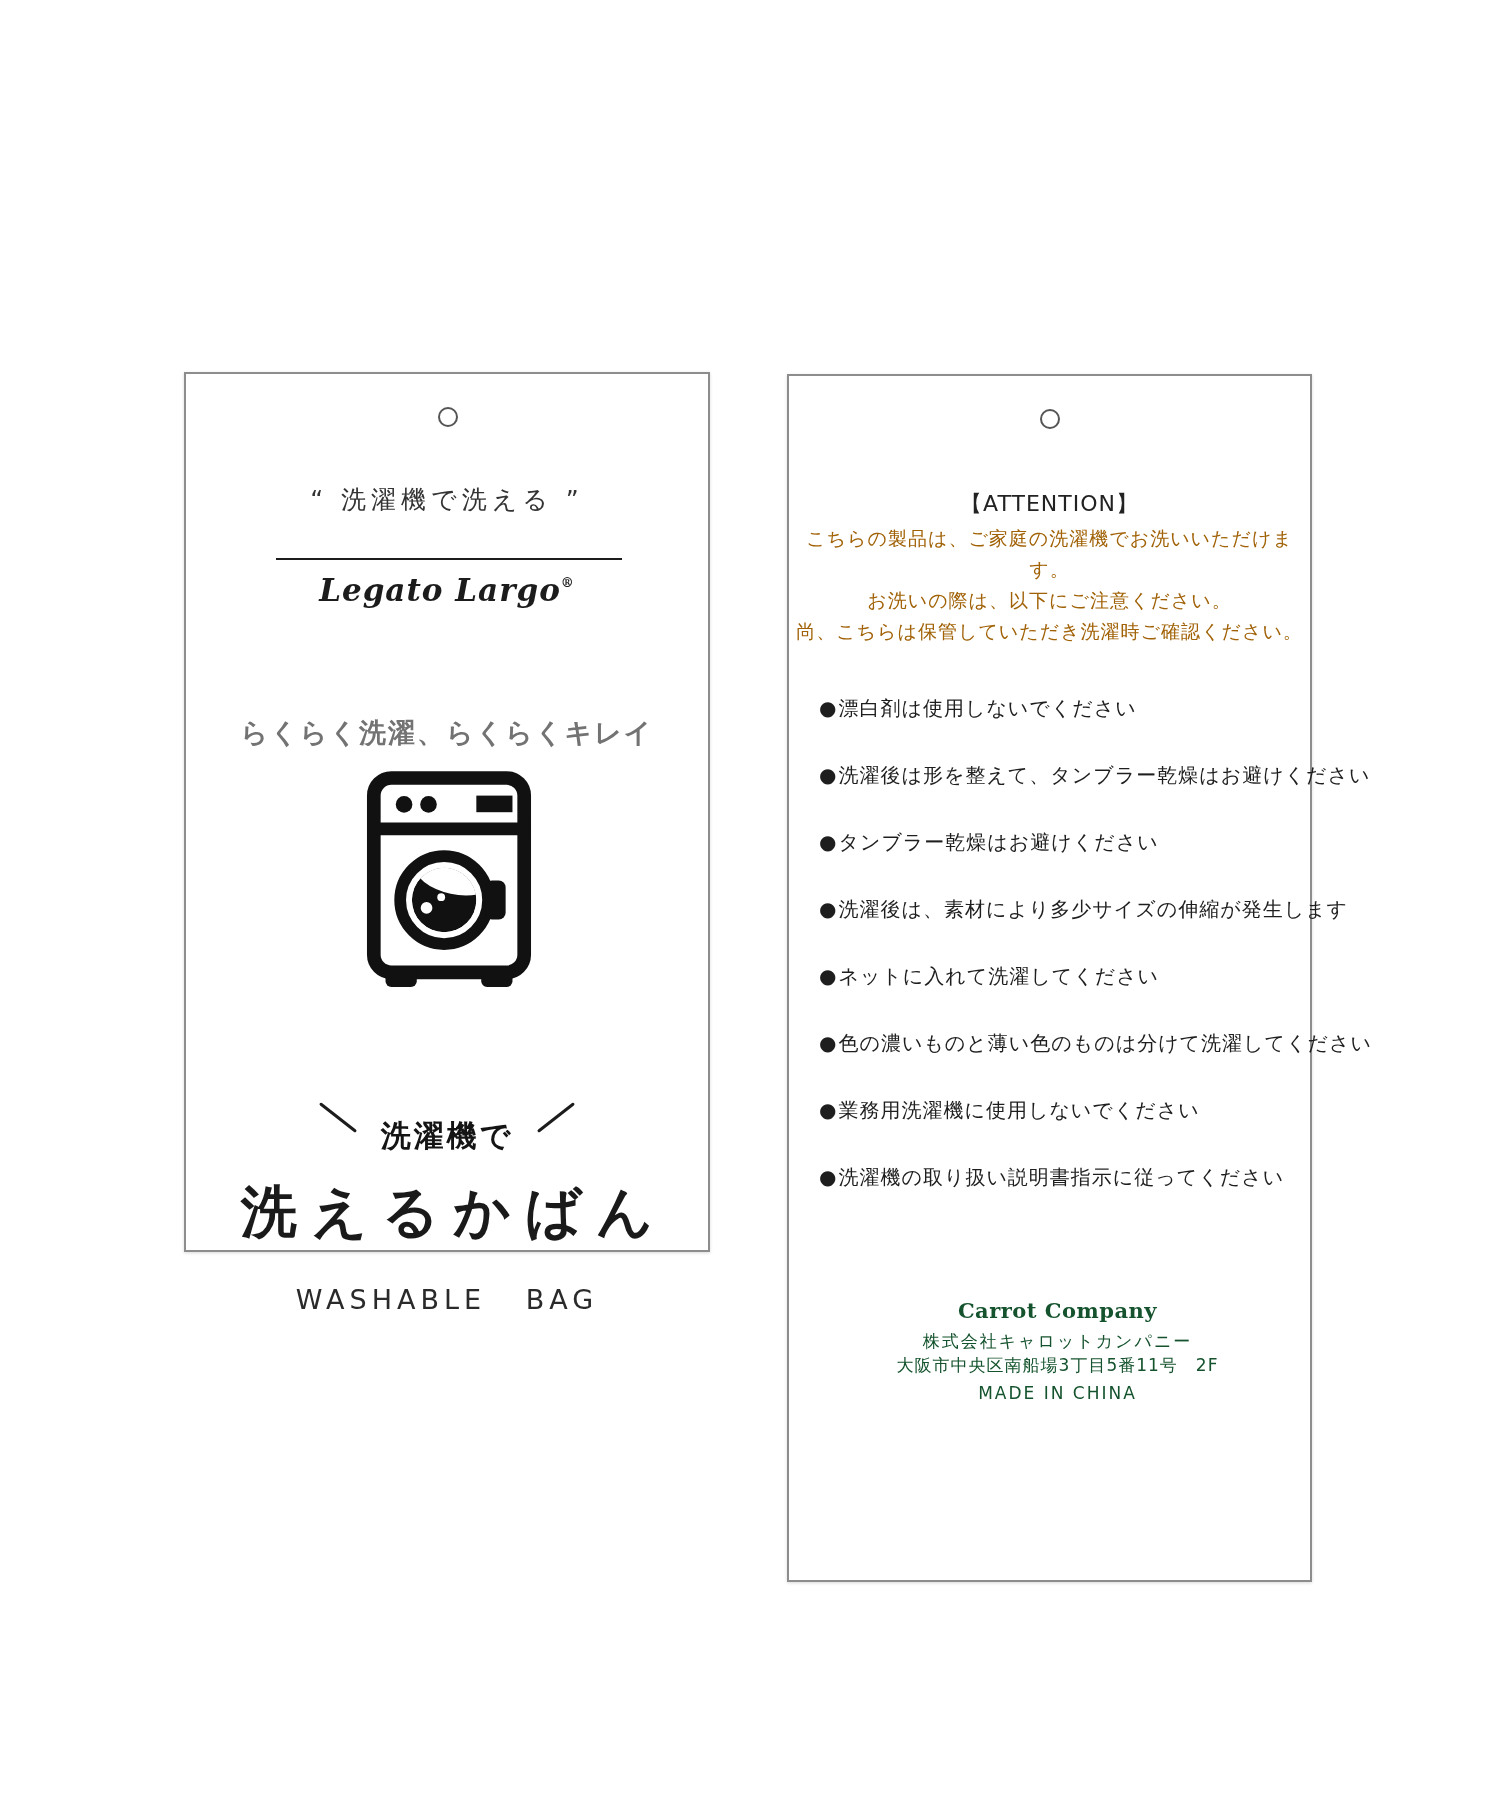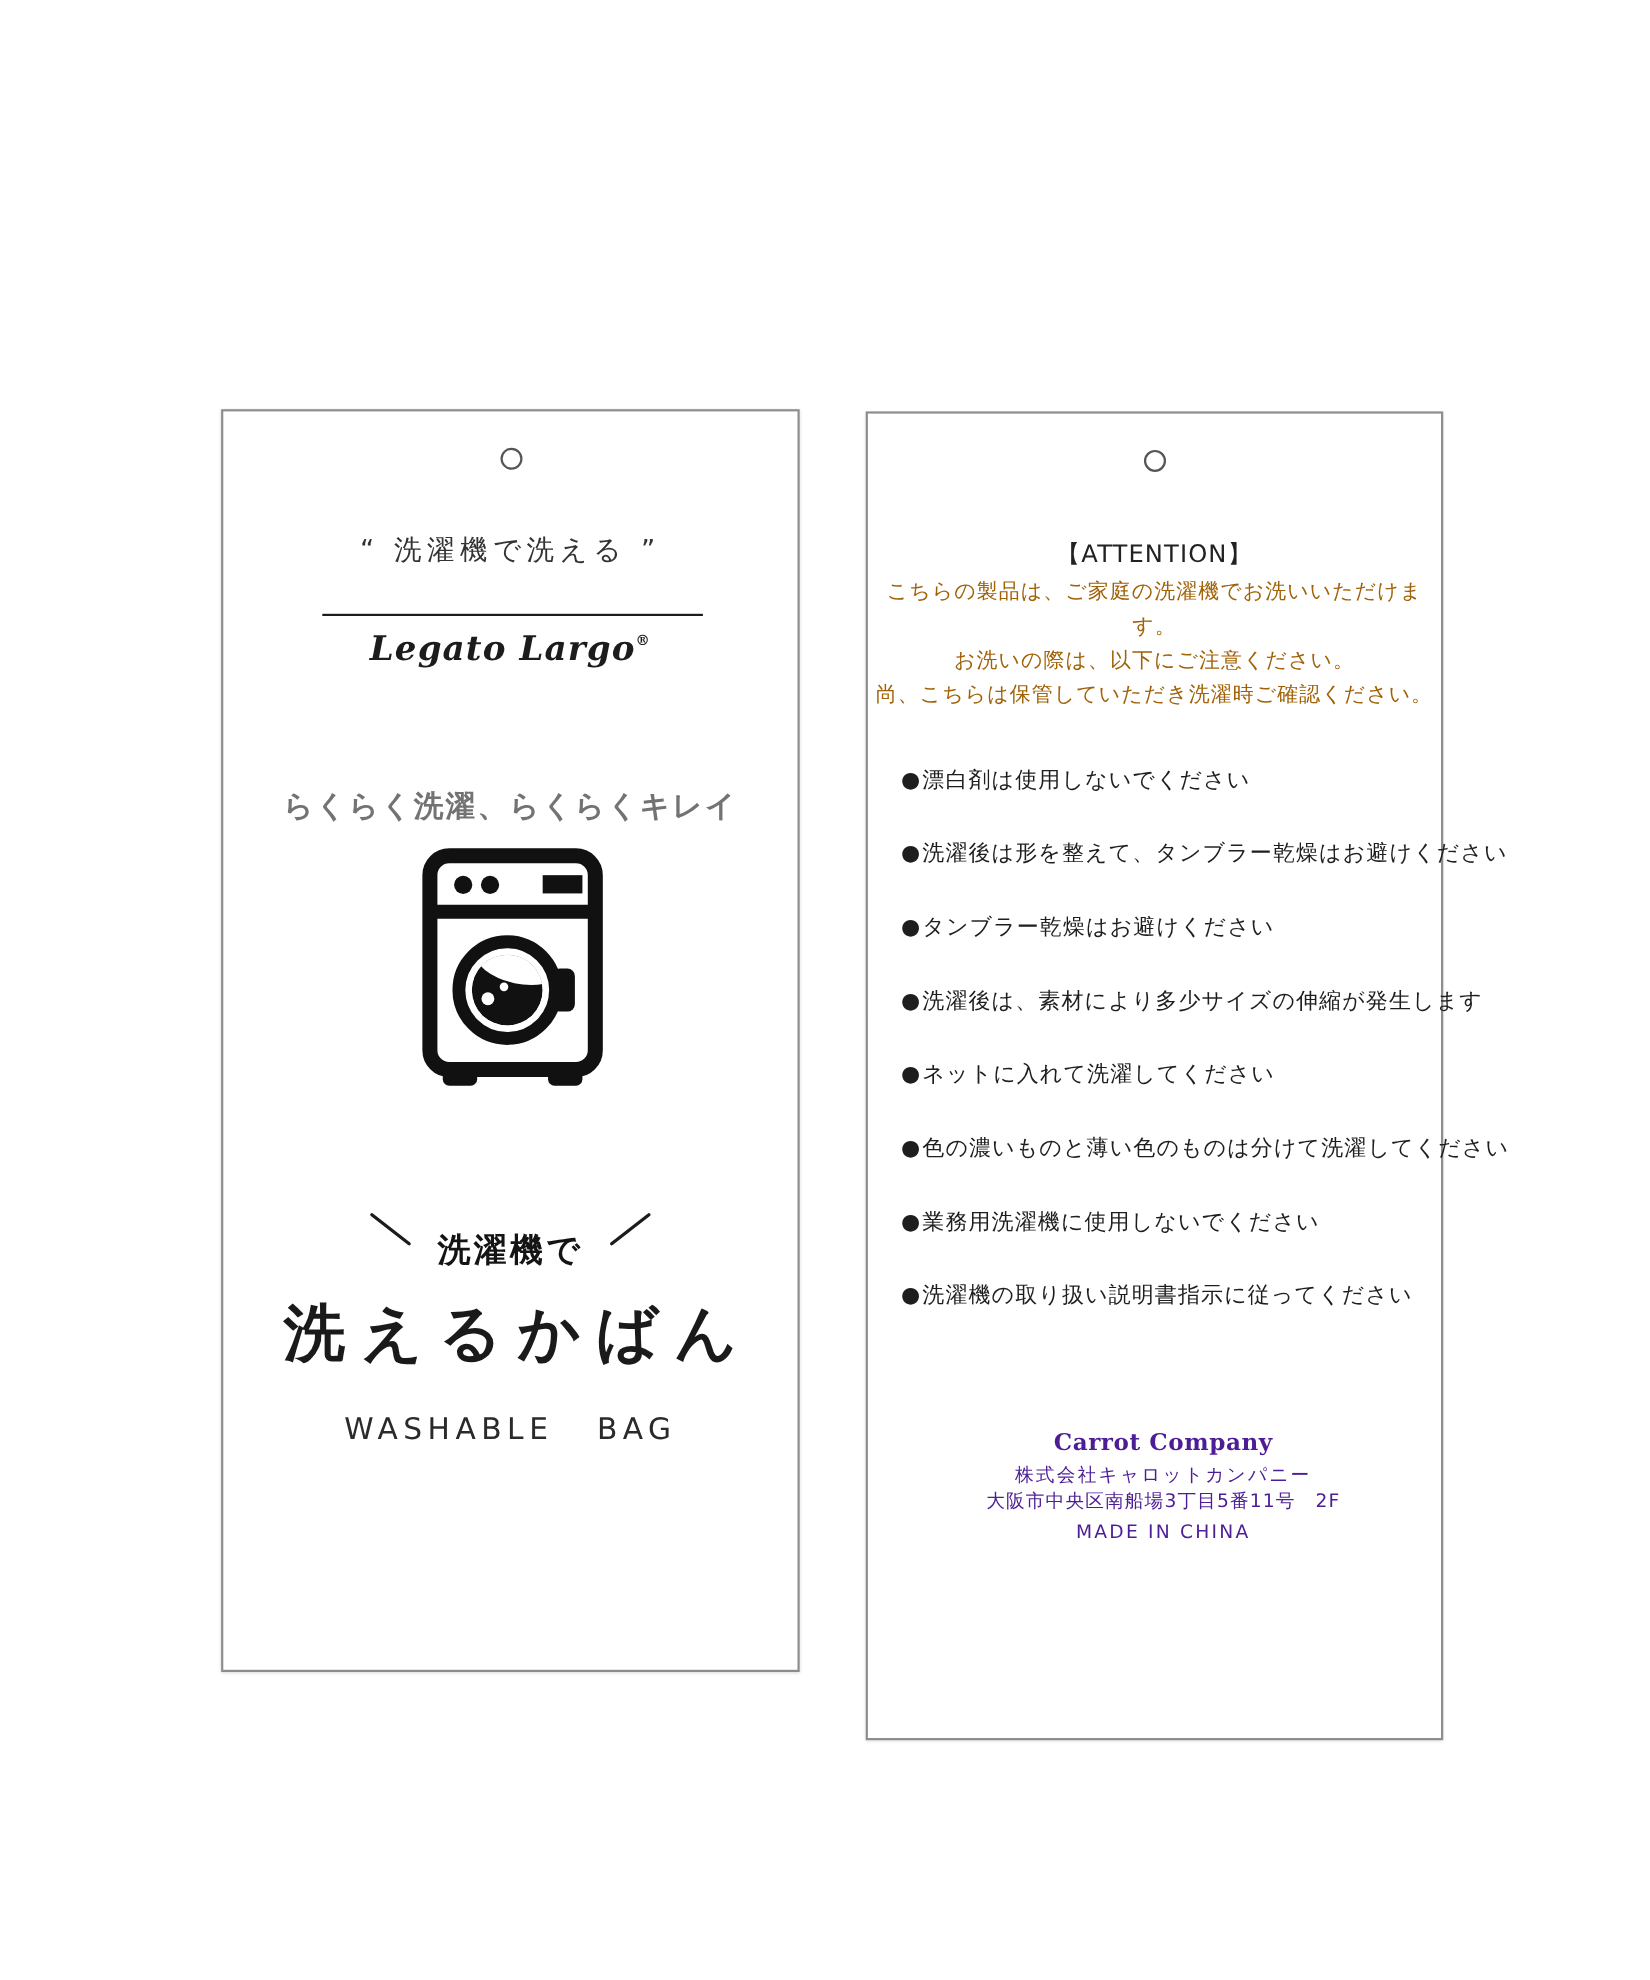--- a/index.html
+++ b/index.html
@@ -17,21 +17,21 @@
     height: 1800px;
     background: #ffffff;
   }
   .tag {
     position: absolute;
     background: #ffffff;
     border: 2px solid #8d8d8d;
     box-shadow: 0 1px 3px rgba(0,0,0,0.15);
     box-sizing: border-box;
   }
-  .tag-front { left: 201px; top: 372px; width: 526px; height: 1148px; }
+  .tag-front { left: 184px; top: 372px; width: 526px; height: 880px; }
   .tag-back  { left: 787px; top: 374px; width: 525px; height: 1208px; }
 
   .hole {
     position: absolute;
     width: 20px; height: 20px;
     border: 2px solid #555;
     border-radius: 50%;
     background: #ffffff;
     box-sizing: border-box;
   }
@@ -136,21 +136,21 @@
     margin-bottom: 42px;
     color: #1e1e1e;
     letter-spacing: 1px;
     white-space: nowrap;
   }
   .bullet-dot { margin-right: 1px; }
   .back-footer {
     position: absolute;
     left: 0; right: 0; top: 922px;
     text-align: center;
-    color: #4c1d95;
+    color: #14532d;
     padding-left: 16px;
   }
   .company-en {
     font-family: "DejaVu Serif", serif;
     font-weight: 700;
     font-size: 21px;
     line-height: 26px;
     margin-bottom: 6px;
     letter-spacing: 0.5px;
   }

